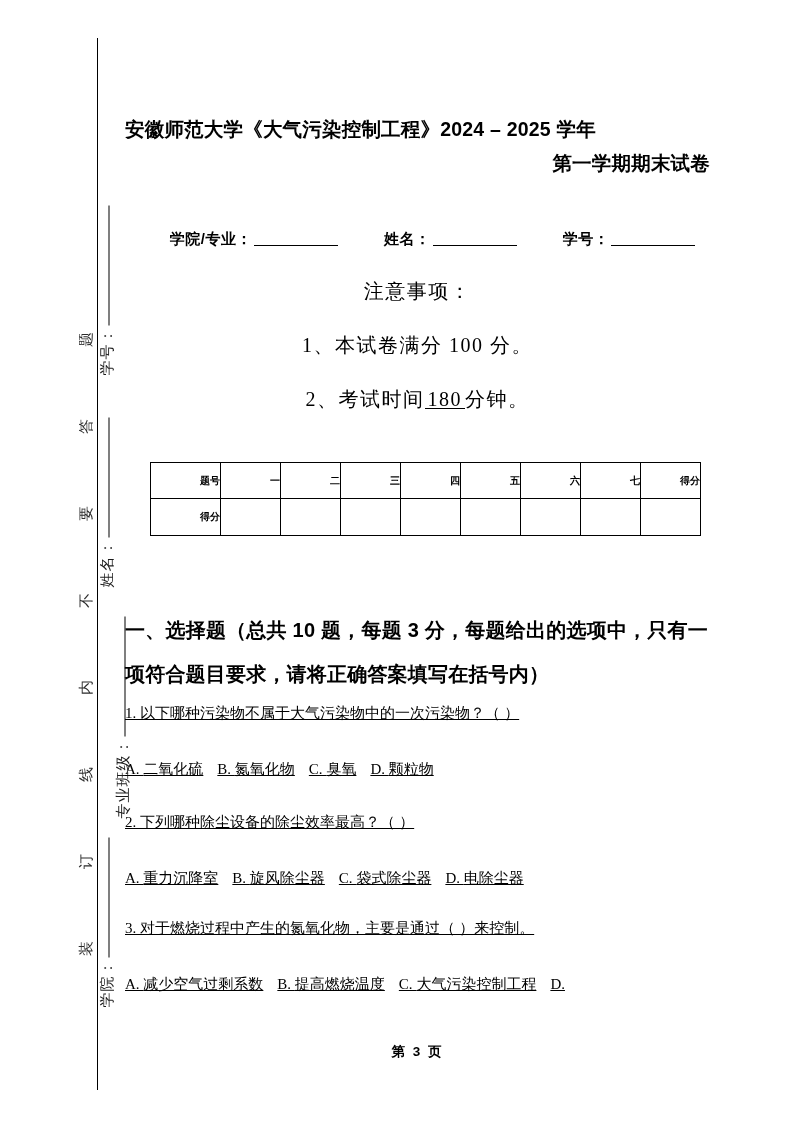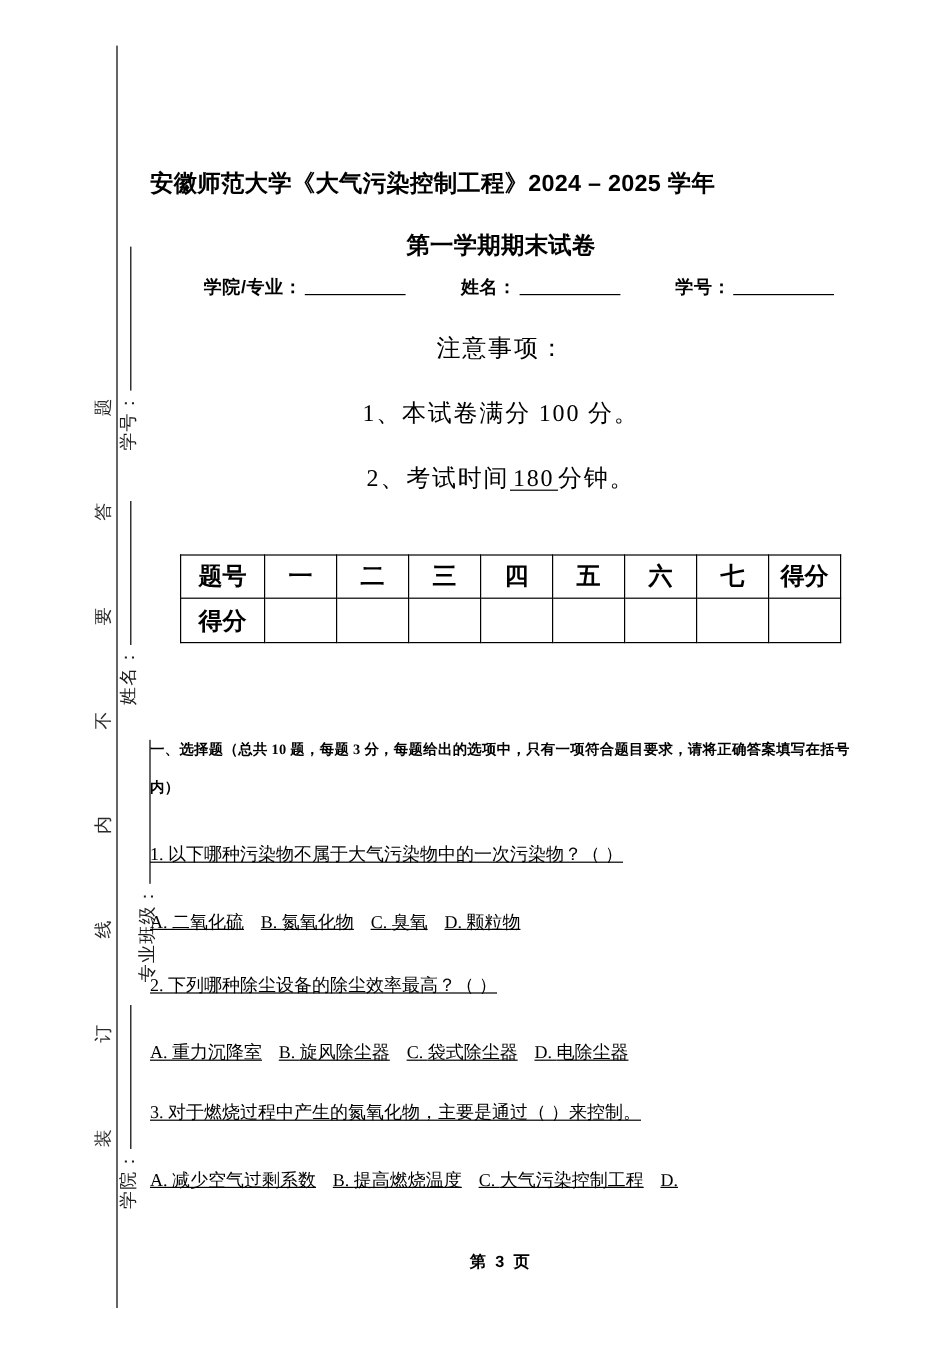--- a/index.html
+++ b/index.html
@@ -101,22 +101,22 @@
     left: 0;
     top: 112px;
     width: 585px;
     font-family: "Liberation Sans", "DejaVu Sans", sans-serif;
     font-weight: bold;
     font-size: 19.5px;
     line-height: 34px;
     text-align: center;
     letter-spacing: 0.2px;
   }
-  .doc-title .line1 { display: block; text-align: left; white-space: nowrap; margin-top: 24px; }
-  .doc-title .line2 { display: block; text-align: center; margin-top: 18px; }
+  .doc-title .line1 { display: block; text-align: left; white-space: nowrap; }
+  .doc-title .line2 { display: block; text-align: right; }
 
   .id-row {
     position: absolute;
     left: 0;
     top: 230px;
     width: 585px;
     text-align: center;
     font-family: "Liberation Sans", "DejaVu Sans", sans-serif;
     font-weight: bold;
     font-size: 15px;
@@ -153,44 +153,44 @@
   .score-table {
     position: absolute;
     left: 25px;
     top: 462px;
     border-collapse: collapse;
     table-layout: fixed;
     width: 550px;
   }
   .score-table td {
     border: 1.3px solid #000;
-    text-align: center;
+    text-align: right;
     vertical-align: middle;
     font-family: "Liberation Sans", "DejaVu Sans", sans-serif;
     font-weight: bold;
-    font-size: 20px;
+    font-size: 10px;
     height: 31px;
     padding: 0;
   }
   .score-table tr:nth-child(1) td { height: 35px; }
   .score-table tr:nth-child(2) td { height: 36px; }
   .score-table tr:nth-child(3) td { height: 45px; }
   .score-table col.first { width: 70px; }
   .score-table col.rest { width: 60px; }
 
   
   .section-head {
     position: absolute;
     left: 0;
     top: 608px;
     width: 583px;
-    font-family: Liberation Serif, serif;
-    font-weight: bold;
-    font-size: 12px;
-    line-height: 32px;
+    font-family: Liberation Sans, sans-serif;
+    font-weight: bold;
+    font-size: 20px;
+    line-height: 44px;
     text-align: justify;
     text-align-last: left;
     letter-spacing: 0.2px;
   }
 
   .qblock { position: absolute; left: 0; width: 600px; text-decoration: underline; }
   .qtext {
     font-family: "Liberation Sans", "DejaVu Sans", sans-serif;
     font-size: 15px;
     line-height: 20px;

